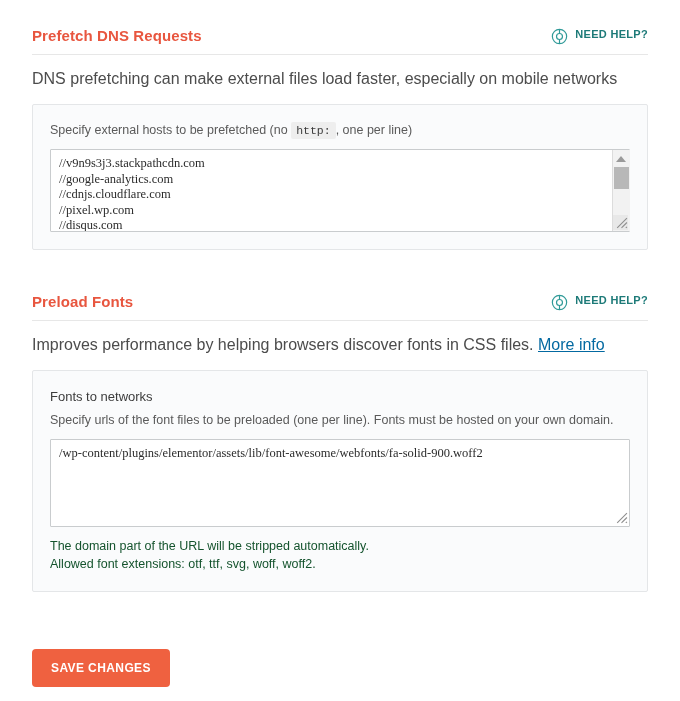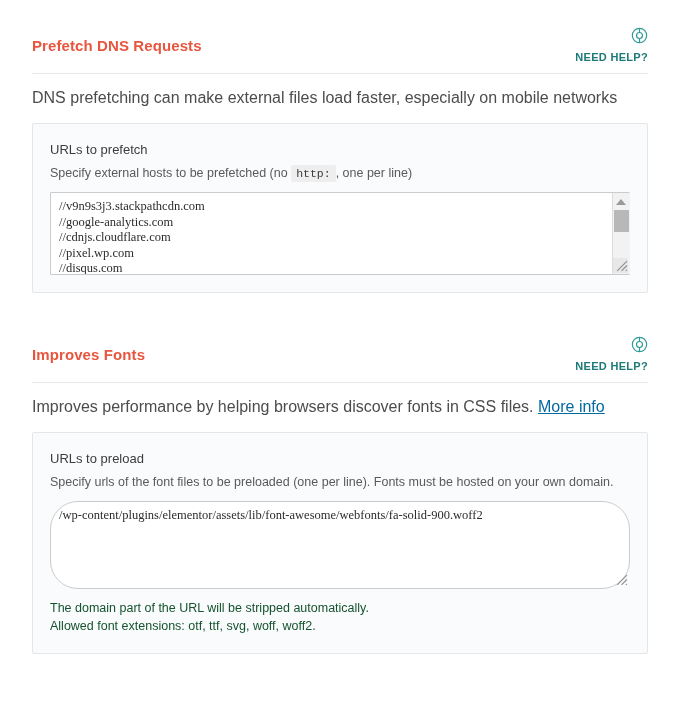--- a/index.html
+++ b/index.html
@@ -36,25 +36,24 @@
   .section-title {
     color: #e8563f;
     font-size: 15px;
     font-weight: bold;
     letter-spacing: 0.1px;
     line-height: 18px;
   }
 
   .need-help {
     display: flex;
-    align-items: flex-end;
+    align-items: flex-start;
     gap: 7px;
     cursor: pointer;
     user-select: none;
-    flex-direction: column;
   }
   .need-help-label {
     color: #1d7a78;
     font-size: 11px;
     font-weight: bold;
     letter-spacing: 0.3px;
     line-height: 13px;
   }
   .lifebuoy { width: 17px; height: 17px; display: block; }
 
@@ -119,21 +118,21 @@
     font-family: "Liberation Serif", serif;
     font-size: 12.5px;
     line-height: 15.5px;
     padding: 6px 8px 4px 8px;
     resize: none;
     outline: none;
     overflow: hidden;
     border-radius: 1px;
   }
   #urls-textarea { height: 83px; padding-right: 24px; }
-  #fonts-textarea { height: 88px; border-radius: 28px; }
+  #fonts-textarea { height: 88px; }
 
   
   .fake-scroll {
     position: absolute;
     top: 1px;
     right: 1px;
     width: 17px;
     height: 81px;
     background: #f2f2f2;
     border-left: 1px solid #dcdcdc;
@@ -239,21 +238,20 @@
         </span>
         <span class="need-help-label">NEED HELP?</span>
       </div>
     </div>
 
     <div class="section-rule"></div>
 
     <div class="section-desc">DNS prefetching can make external files load faster, especially on mobile networks</div>
 
     <div class="panel">
-      <div class="field-label">URLs to prefetch</div>
 
       <div class="field-help">
         <span>Specify external hosts to be prefetched (no</span>
         <code class="inline-code">http:</code><span>, one per line)</span>
       </div>
 
       <div class="ta-wrap">
         <textarea class="box" id="urls-textarea" spellcheck="false" placeholder="" style="">//v9n9s3j3.stackpathcdn.com
 //google-analytics.com
 //cdnjs.cloudflare.com
@@ -281,21 +279,21 @@
         </svg>
       </div>
     </div>
   </div>
 
   <div class="spacer-between"></div>
 
   <div class="section" id="section-fonts">
 
     <div class="section-head">
-      <div class="section-title">Improves Fonts</div>
+      <div class="section-title">Preload Fonts</div>
 
       <div class="need-help">
         <span class="lifebuoy-wrap">
           <svg class="lifebuoy" viewBox="0 0 20 20" xmlns="http://www.w3.org/2000/svg">
             <circle cx="10" cy="10" r="8.4" fill="none" stroke="#2f9a98" stroke-width="1.4"></circle>
             <circle cx="10" cy="10" r="3.5" fill="none" stroke="#2f9a98" stroke-width="1.4"></circle>
             <line x1="10" y1="1.6" x2="10" y2="6.5" stroke="#2f9a98" stroke-width="1.4"></line>
             <line x1="10" y1="13.5" x2="10" y2="18.4" stroke="#2f9a98" stroke-width="1.4"></line>
           </svg>
         </span>
@@ -304,21 +302,21 @@
     </div>
 
     <div class="section-rule"></div>
 
     <div class="section-desc">
       <span>Improves performance by helping browsers discover fonts in CSS files.</span>
       <span class="more-info">More info</span>
     </div>
 
     <div class="panel">
-      <div class="field-label">URLs to preload</div>
+      <div class="field-label">Fonts to networks</div>
 
       <div class="field-help">Specify urls of the font files to be preloaded (one per line). Fonts must be hosted on your own domain.</div>
 
       <div class="ta-wrap">
         <textarea class="box" id="fonts-textarea" spellcheck="false" placeholder="" style="">/wp-content/plugins/elementor/assets/lib/font-awesome/webfonts/fa-solid-900.woff2</textarea>
         <svg class="resize-grip" viewBox="0 0 12 12" xmlns="http://www.w3.org/2000/svg">
           <line x1="11" y1="2" x2="2" y2="11" stroke="#8d8d8d" stroke-width="1"></line>
           <line x1="11" y1="6" x2="6" y2="11" stroke="#8d8d8d" stroke-width="1"></line>
           <line x1="11" y1="10" x2="10" y2="11" stroke="#8d8d8d" stroke-width="1"></line>
         </svg>

